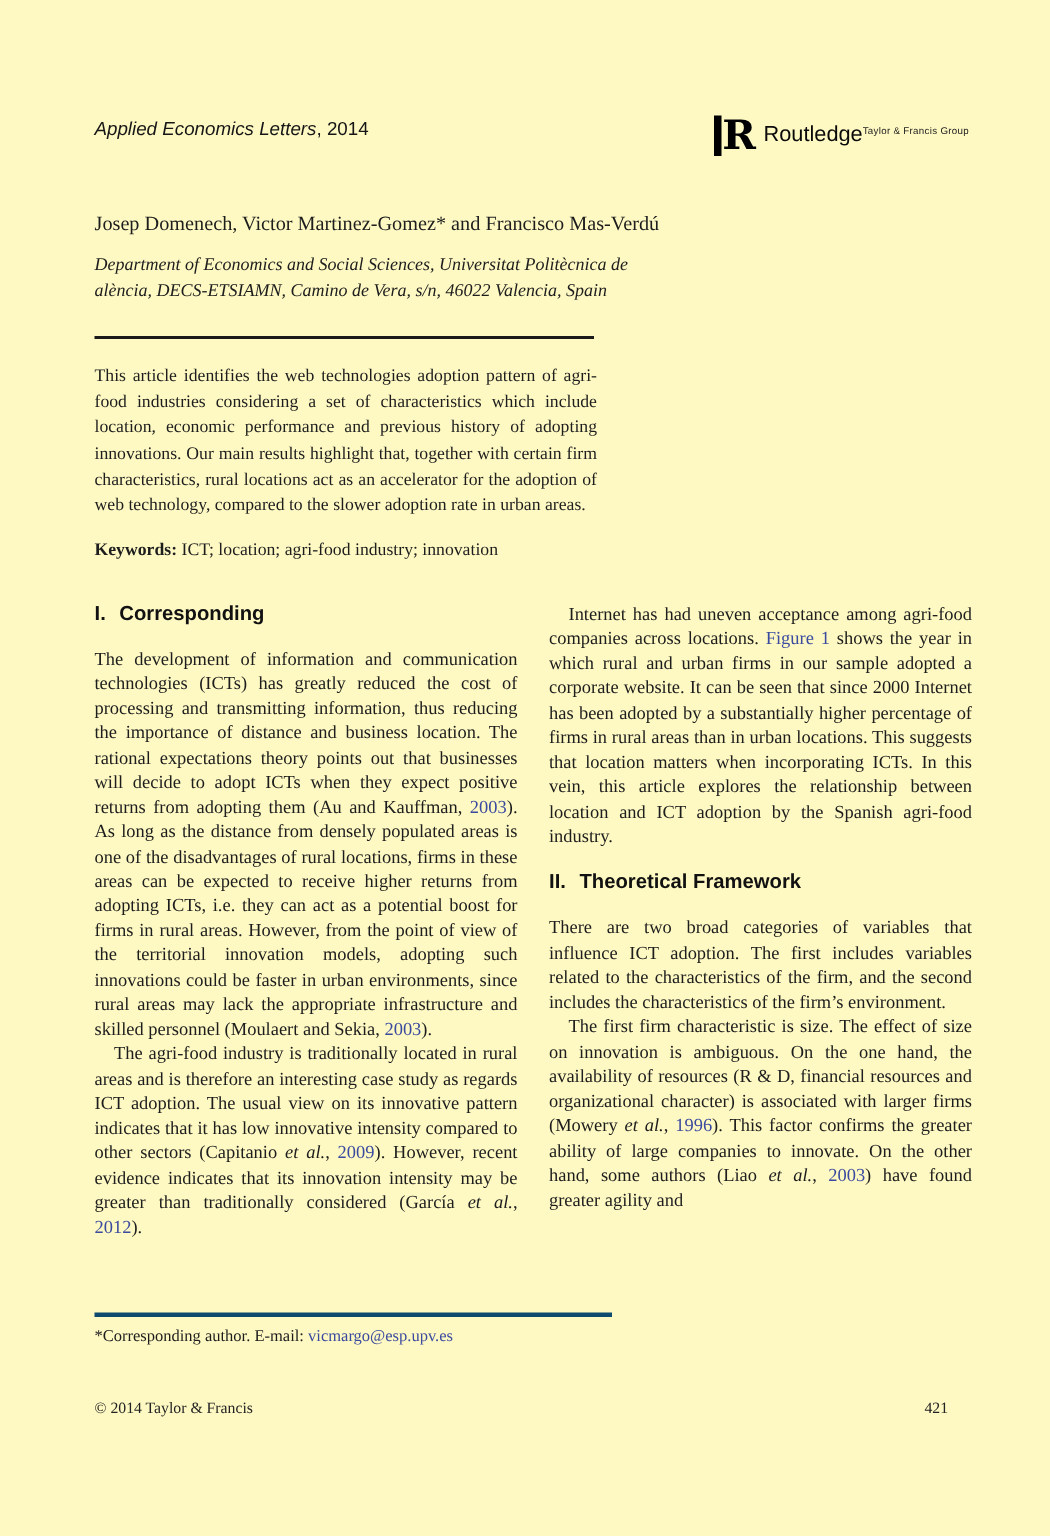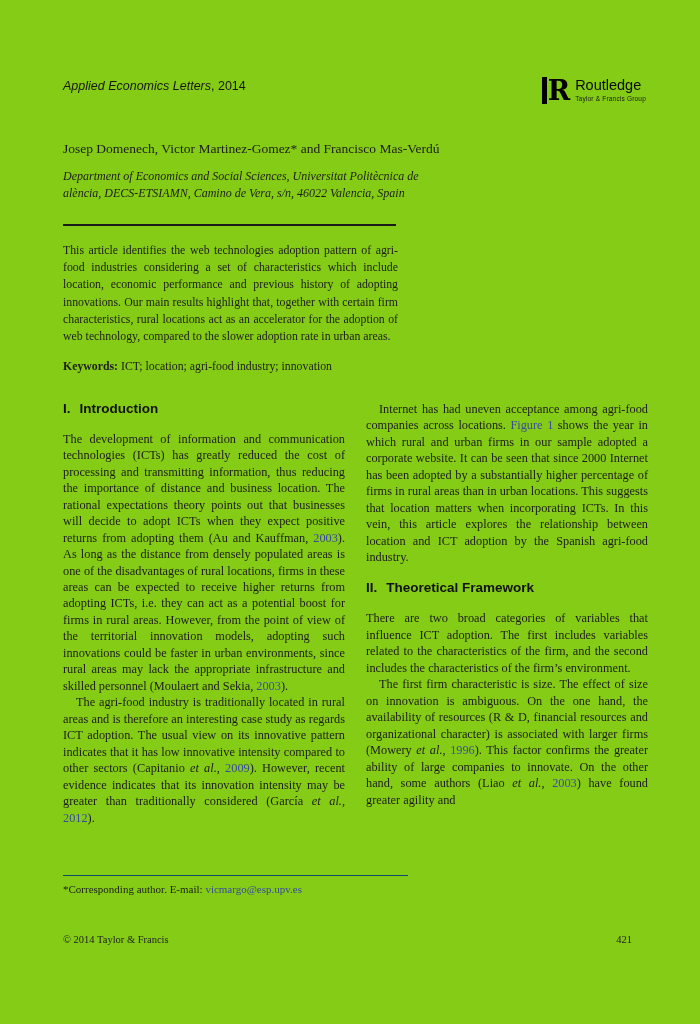--- a/index.html
+++ b/index.html
@@ -1,32 +1,32 @@
 <!DOCTYPE html>
 <html style="--link: #3a4a9f;"><head>
 <meta charset="utf-8">
 <style>
   :root { --link: #3a4a9f; --ink: #1d1d1d; }
   * { margin: 0; padding: 0; box-sizing: border-box; }
   html, body { background: #e8e8e8; }
   body { font-family: "Liberation Serif", serif; color: var(--ink); }
   .page {
     position: relative; width: 700px; height: 1024px; margin: 0 auto;
-    background: #84cc16; padding: 78px 52px 0 63px; overflow: hidden;
+    background: #fef9c3; padding: 78px 52px 0 63px; overflow: hidden;
   }
 
   
   .header { display: flex; justify-content: space-between; align-items: flex-start;
             font-family: "Liberation Sans", sans-serif; font-size: 12.5px; line-height: 1.4; color:#161616; }
   .i { font-style: italic; }
   .logo { display: flex; align-items: center; gap: 5px; margin-top: -1px; margin-right: 2px; }
   .logo-mark { display: flex; align-items: stretch; height: 27px; }
   .logo-bar { width: 5px; background: #000; margin-right: 1px; }
   .logo-r { font-family: "DejaVu Serif", serif; font-weight: bold; font-size: 27px; line-height: 27px; color:#000; }
-  .logo-text { display: flex; flex-direction: column; justify-content: center; }
+  .logo-text { display: flex; justify-content: center; }
   .logo-name { font-size: 14.5px; color: #0a0a0a; line-height: 1.1; }
   .logo-tag { font-size: 6.5px; color: #1a1a1a; letter-spacing: 0.2px; }
 
   
   .title { font-family: "Liberation Sans", sans-serif; font-weight: normal; font-size: 27px;
            line-height: 1.3; letter-spacing: -0.2px; color: #1b1b1b; margin-top: 37px;
            white-space: pre-line; }
   .authors { margin-top: 37px; font-size: 13.5px; }
   .affiliation { margin-top: 11px; font-style: italic; font-size: 12px; line-height: 1.45; max-width: 380px; }
 
@@ -42,21 +42,21 @@
   .sec-heading { font-family: "Liberation Sans", sans-serif; font-size: 13.5px; font-weight: bold;
                  color: #111; margin: 0 0 15px 0; }
   .sec-num { margin-right: 9px; }
   .sec-heading.mt { margin-top: 15px; }
   .body-p { font-size: 12.3px; line-height: 1.34; text-align: justify; }
   .indent { text-indent: 13px; }
   .link { color: var(--link); }
 
   
   .footnote { position: absolute; left: 63px; top: 875px; width: 345px;
-              border-top: 1px solid #0c4a6e; padding-top: 7px; font-size: 11px; }
+              border-top: 3px solid #0c4a6e; padding-top: 7px; font-size: 11px; }
   .footer { position: absolute; left: 63px; right: 52px; top: 934px; font-size: 10.5px;
             color: #222; }
   .pagenum { position: absolute; right: 16px; top: 0; }
 </style>
 </head>
 <body>
 
 <div class="page">
 
   <div class="header">
@@ -86,21 +86,21 @@
 
   <div class="kv">
     <span class="kv-label">Keywords:</span>
     <span>ICT; location; agri-food industry; innovation</span>
   </div>
 
 
   <div class="columns">
     <div class="col">
       <h2 class="sec-heading">
-        <span class="sec-num">I.</span><span>Introduction</span>
+        <span class="sec-num">I.</span><span>Corresponding</span>
       </h2>
       <p class="body-p"><span>The development of information and communication technologies (ICTs) has greatly reduced the cost of processing and transmitting information, thus reducing the importance of distance and business location. The rational expectations theory points out that businesses will decide to adopt ICTs when they expect positive returns from adopting them (Au and Kauffman, </span><span class="link">2003</span><span>). As long as the distance from densely populated areas is one of the disadvantages of rural locations, firms in these areas can be expected to receive higher returns from adopting ICTs, i.e. they can act as a potential boost for firms in rural areas. However, from the point of view of the territorial innovation models, adopting such innovations could be faster in urban environments, since rural areas may lack the appropriate infrastructure and skilled personnel (Moulaert and Sekia, </span><span class="link">2003</span><span>).</span></p>
       <p class="body-p indent"><span>The agri-food industry is traditionally located in rural areas and is therefore an interesting case study as regards ICT adoption. The usual view on its innovative pattern indicates that it has low innovative intensity compared to other sectors (Capitanio </span><span class="i">et al.</span><span>, </span><span class="link">2009</span><span>). However, recent evidence indicates that its innovation intensity may be greater than traditionally considered (García </span><span class="i">et al.</span><span>, </span><span class="link">2012</span><span>).</span></p>
     </div>
 
     <div class="col">
       <p class="body-p indent"><span>Internet has had uneven acceptance among agri-food companies across locations. </span><span class="link">Figure 1</span><span> shows the year in which rural and urban firms in our sample adopted a corporate website. It can be seen that since 2000 Internet has been adopted by a substantially higher percentage of firms in rural areas than in urban locations. This suggests that location matters when incorporating ICTs. In this vein, this article explores the relationship between location and ICT adoption by the Spanish agri-food industry.</span></p>
       <h2 class="sec-heading mt">
         <span class="sec-num">II.</span><span>Theoretical Framework</span>
       </h2>

